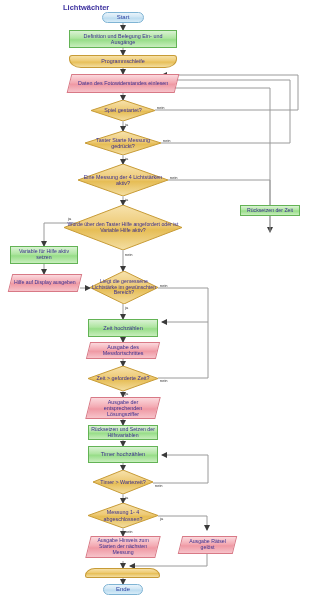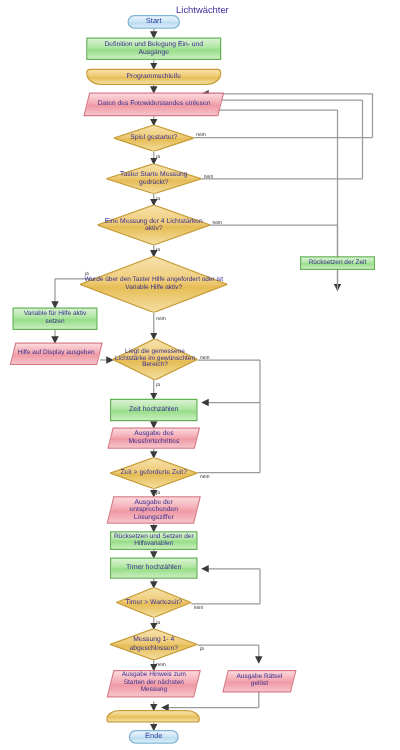--- a/index.html
+++ b/index.html
@@ -52,22 +52,22 @@
     transform:skewX(-14deg);
   }
   .io > span{transform:skewX(14deg);}
 
   .edge-label{
     position:absolute;color:#333;z-index:4;
     font-family:"Liberation Sans", sans-serif;
     white-space:nowrap;
   }
   .title{
-    position:absolute;color:#3b2f9e;text-align:right;z-index:5;
-    font-weight:normal;
+    position:absolute;color:#3b2f9e;text-align:left;z-index:5;
+    font-weight:bold;
   }
 </style>
 </head>
 <body>
 
 <svg id="chart" viewBox="0 0 307 600" xmlns="http://www.w3.org/2000/svg">
   <defs>
     <marker id="ar" markerWidth="6" markerHeight="6" refX="5" refY="3" orient="auto">
       <path d="M0,0 L6,3 L0,6 Z" fill="#3a3a3a"></path>
     </marker>

